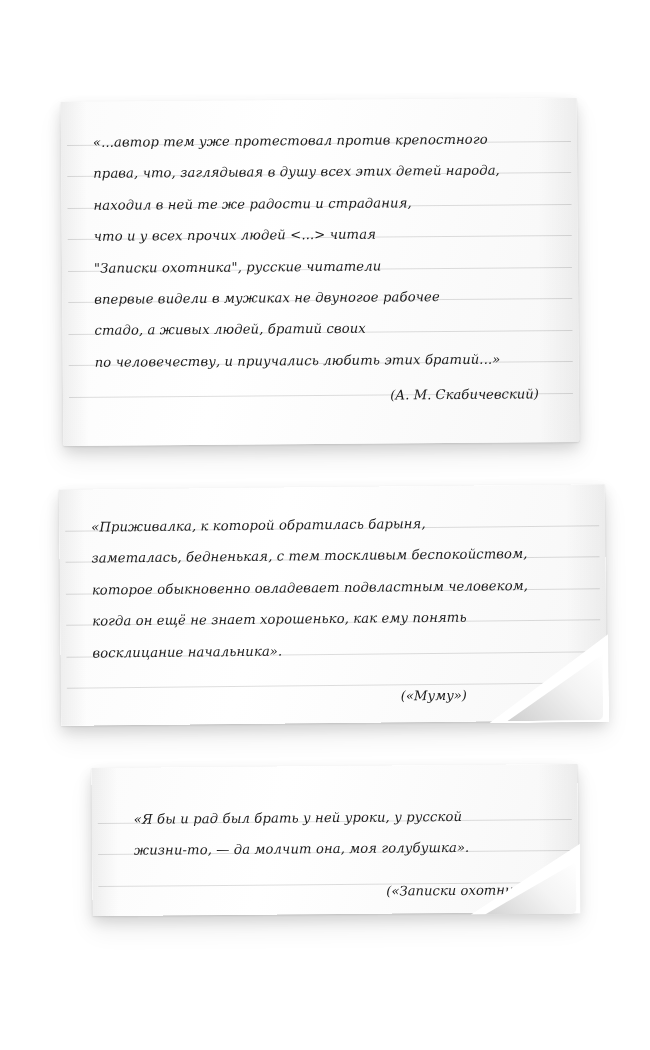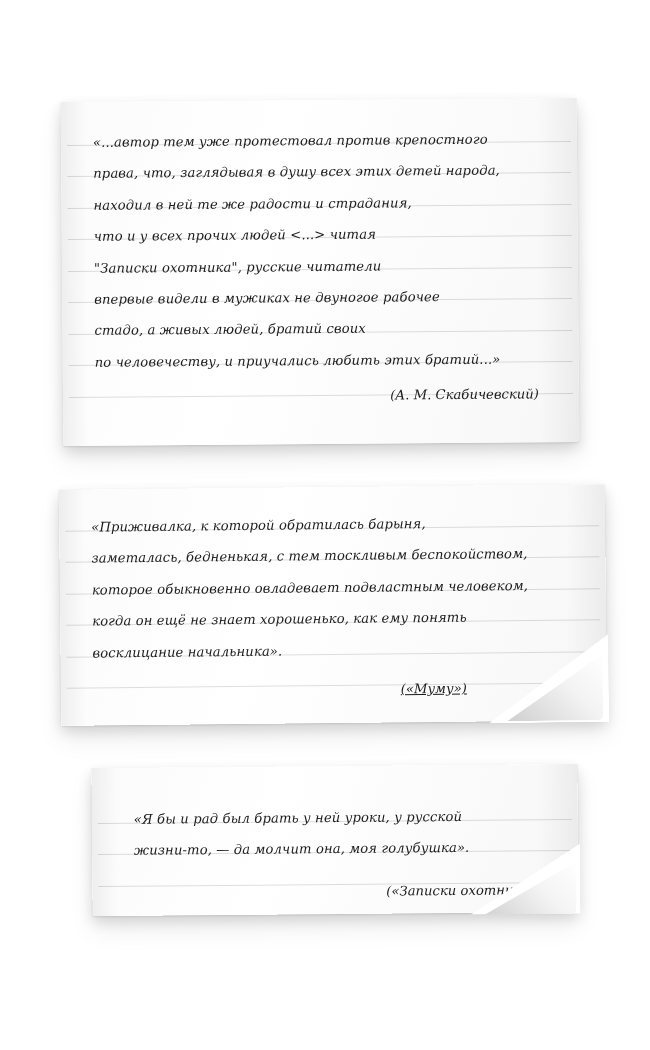--- a/index.html
+++ b/index.html
@@ -102,21 +102,21 @@
 
   
   #card2 {
     left: 60px;
     top: 487px;
     width: 546px;
     height: 236px;
     transform: rotate(-0.6deg);
   }
   #card2 .text { left: 32px; top: 22px; line-height: 31.4px; }
-  #card2 .attrib { right: 140px; top: 195px; text-decoration: underline; }
+  #card2 .attrib { right: 140px; top: 202px; }
 
   
   .corner-mask {
     position: absolute;
     z-index: 6;
     background: #ffffff;
     pointer-events: none;
   }
   #card2-mask {
     right: -2px;

